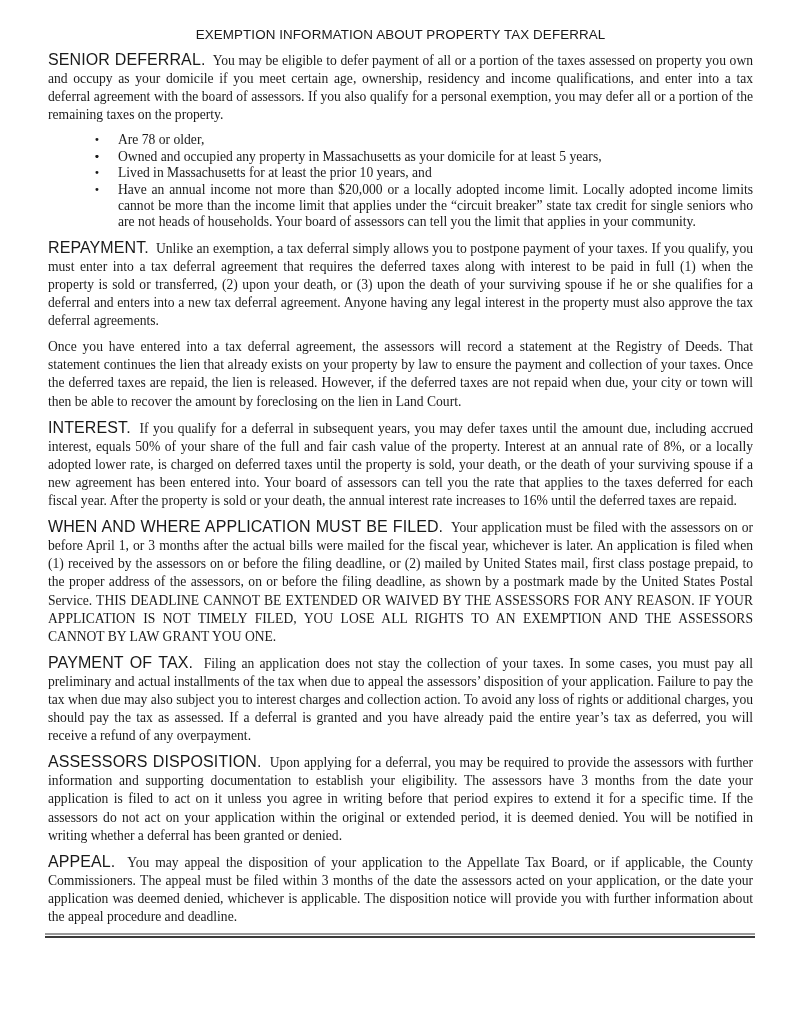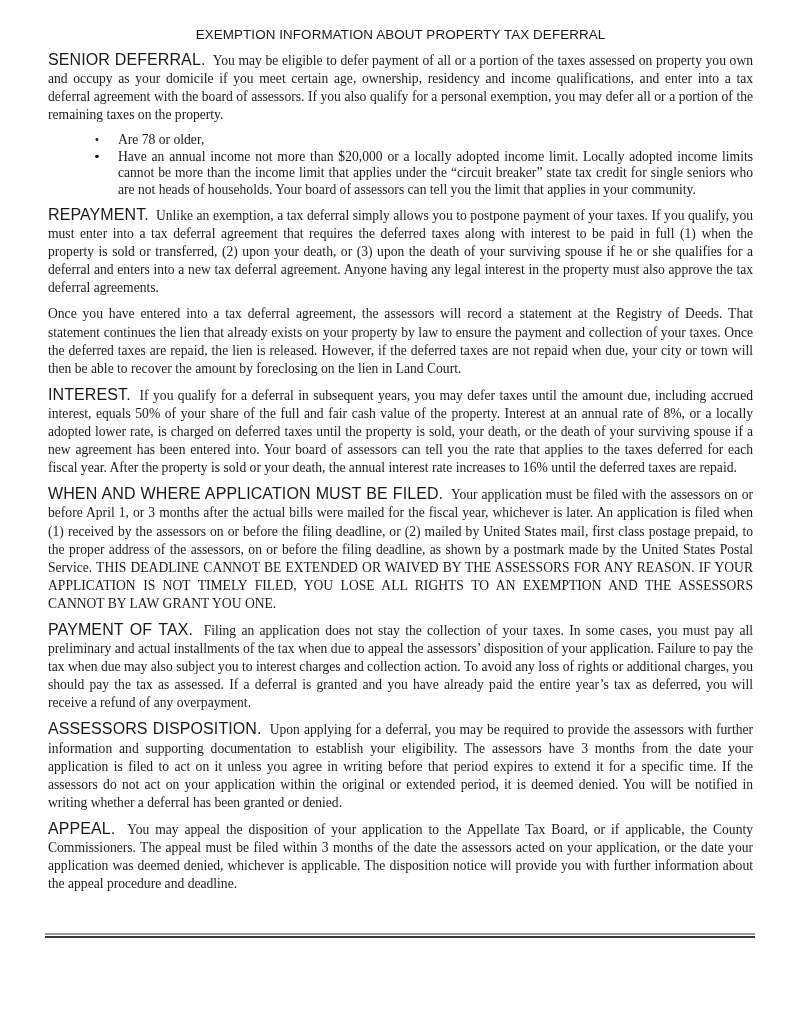--- a/index.html
+++ b/index.html
@@ -83,22 +83,22 @@
   <div class="doc-title">EXEMPTION INFORMATION ABOUT PROPERTY TAX DEFERRAL</div>
 
   <div class="section">
     <p class="body"><span class="heading">SENIOR DEFERRAL.</span>&nbsp;&nbsp;<span>You may be eligible to defer payment of all or a portion of the taxes assessed on property you own and occupy as your domicile if you meet certain age, ownership, residency and income qualifications, and enter into a tax deferral agreement with the board of assessors.  If you also qualify for a personal exemption, you may defer all or a portion of the remaining taxes on the property.</span></p>
   </div>
 
   <div class="section" style="margin-bottom:0;">
     <ul class="criteria">
       <li><span class="bullet">•</span><span>Are 78 or older,</span></li>
       <li><span class="bullet">•</span></li>
-      <li><span class="bullet">•</span></li>
-      <li><span class="bullet">•</span></li>
+      <li><span class="bullet">•</span><span>Owned and occupied any property in Massachusetts as your domicile for at least 5 years,</span></li>
+      <li><span class="bullet">•</span><span>Lived in Massachusetts for at least the prior 10 years, and</span></li>
       <li><span class="bullet">•</span><span>Have an annual income not more than $20,000 or a locally adopted income limit.  Locally adopted income limits cannot be more than the income limit that applies under the “circuit breaker” state tax credit for single seniors who are not heads of households.  Your board of assessors can tell you the limit that applies in your community.</span></li>
     </ul>
   </div>
 
   <div class="section">
     <p class="body"><span class="heading">REPAYMENT.</span>&nbsp;&nbsp;<span>Unlike an exemption, a tax deferral simply allows you to postpone payment of your taxes.  If you qualify, you must enter into a tax deferral agreement that requires the deferred taxes along with interest to be paid in full (1) when the property is sold or transferred, (2) upon your death, or (3) upon the death of your surviving spouse if he or she qualifies for a deferral and enters into a new tax deferral agreement.  Anyone having any legal interest in the property must also approve the tax deferral agreements.</span></p>
   </div>
 
   <div class="section">
     <p class="body">Once you have entered into a tax deferral agreement, the assessors will record a statement at the Registry of Deeds.  That statement continues the lien that already exists on your property by law to ensure the payment and collection of your taxes.  Once the deferred taxes are repaid, the lien is released.  However, if the deferred taxes are not repaid when due, your city or town will then be able to recover the amount by foreclosing on the lien in Land Court.</p>

